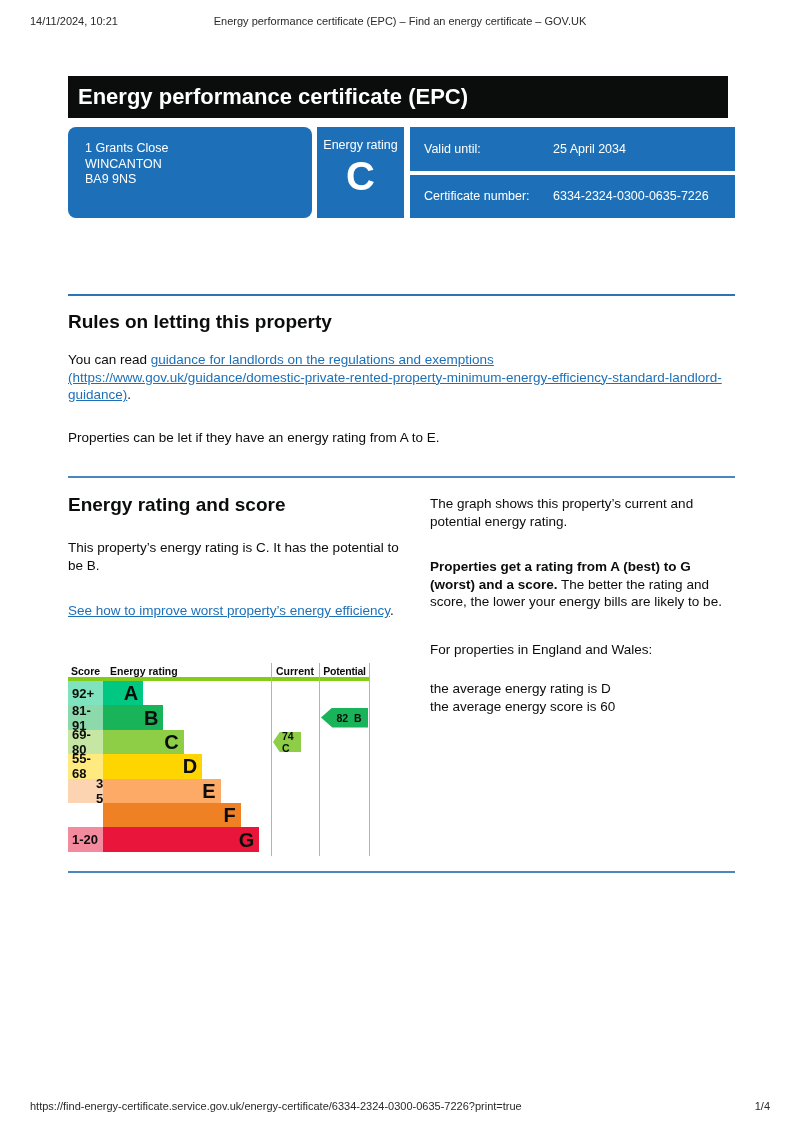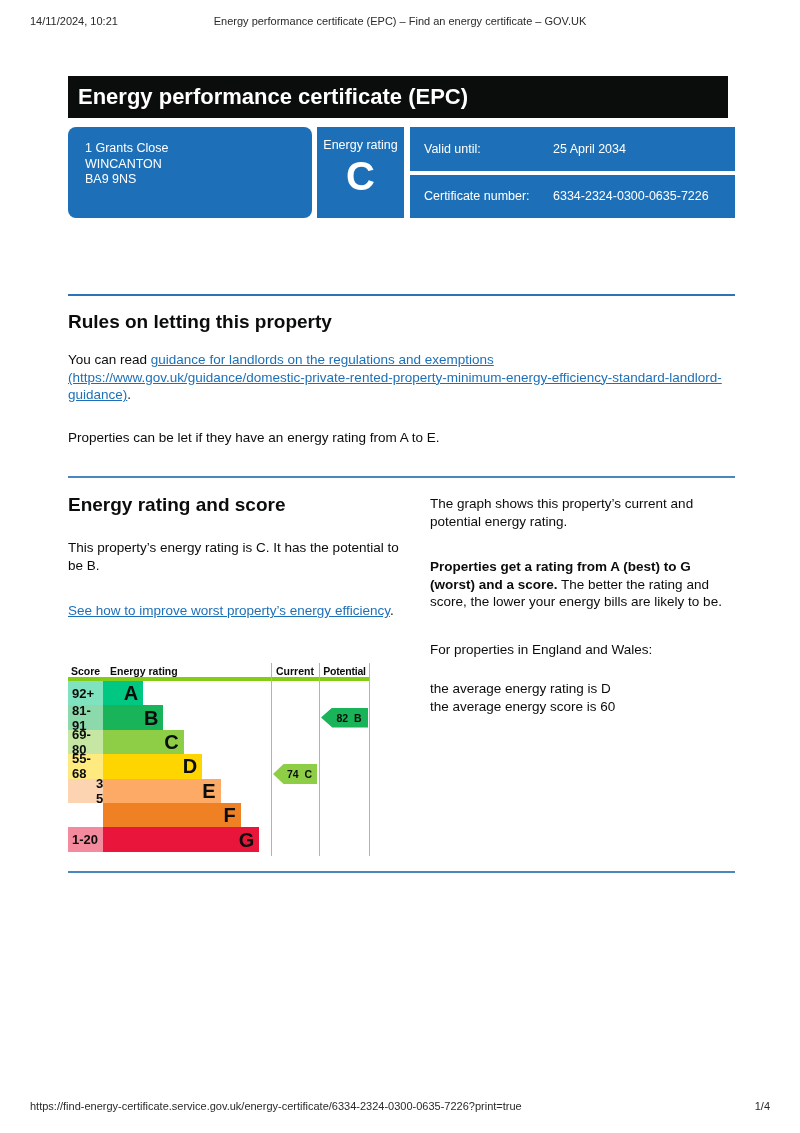--- a/index.html
+++ b/index.html
@@ -188,21 +188,21 @@
         <div class="band-row" style="top: 164.4px; height: 24.4px;">
           <div class="band-score" style="background: rgb(244, 138, 157);">1-20</div>
           <div class="band-bar" style="background: rgb(233, 21, 59); width: 156.24px;">
             <span class="band-letter">G</span>
           </div>
         </div>
       </div>
     <div class="col-line" style="left:203px;"></div>
     <div class="col-line" style="left:251px;"></div>
     <div class="col-line" style="left:301px;"></div>
-  <div class="epc-arrow" style="left: 205px; width: 44px; top: 69px; height: 20px; background: rgb(141, 206, 70); margin-top: 32px;">74 C</div>
+  <div class="epc-arrow" style="left: 205px; width: 28px; top: 69px; height: 20px; background: rgb(141, 206, 70);">74 C</div>
       <div class="epc-arrow" style="left: 253px; width: 47px; top: 44.6px; height: 20px; background: rgb(25, 180, 89);">82 B</div>
     </div>
 
   <div class="hr-blue hr3"></div>
 
   <div class="print-footer">
     <span class="pf-url">https://find-energy-certificate.service.gov.uk/energy-certificate/6334-2324-0300-0635-7226?print=true</span>
     <span class="pf-page">1/4</span>
   </div>
 

